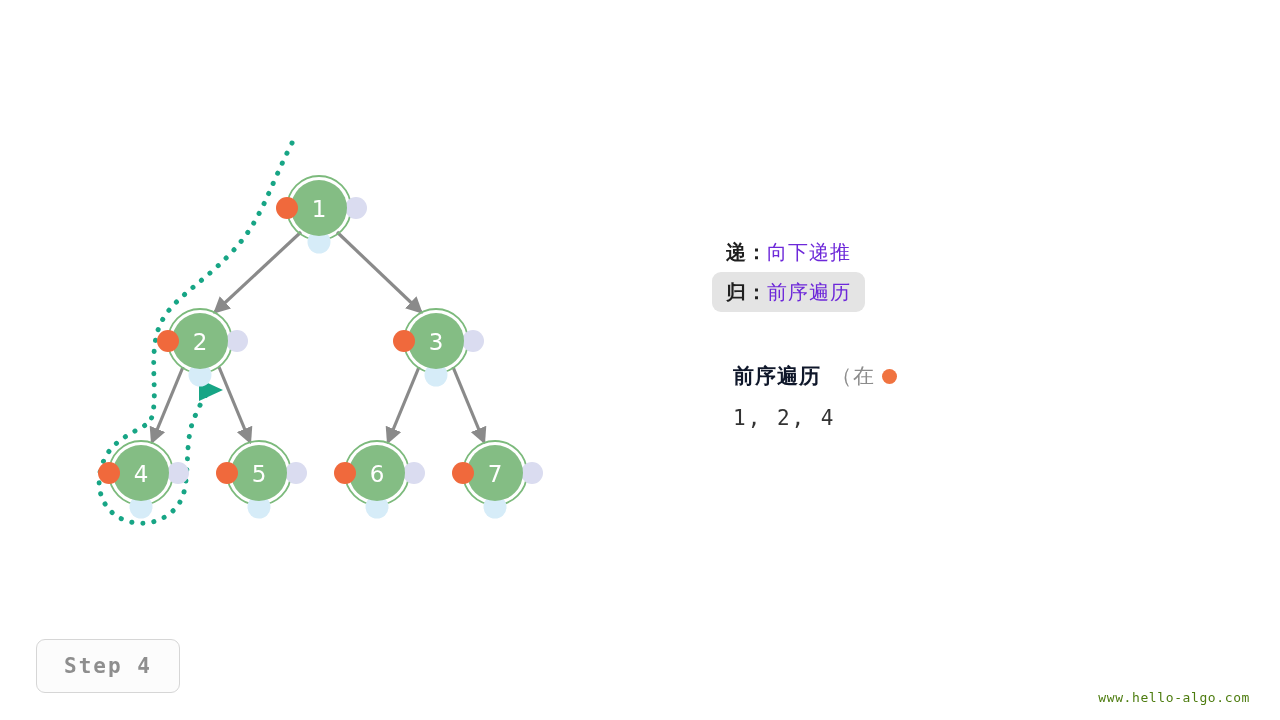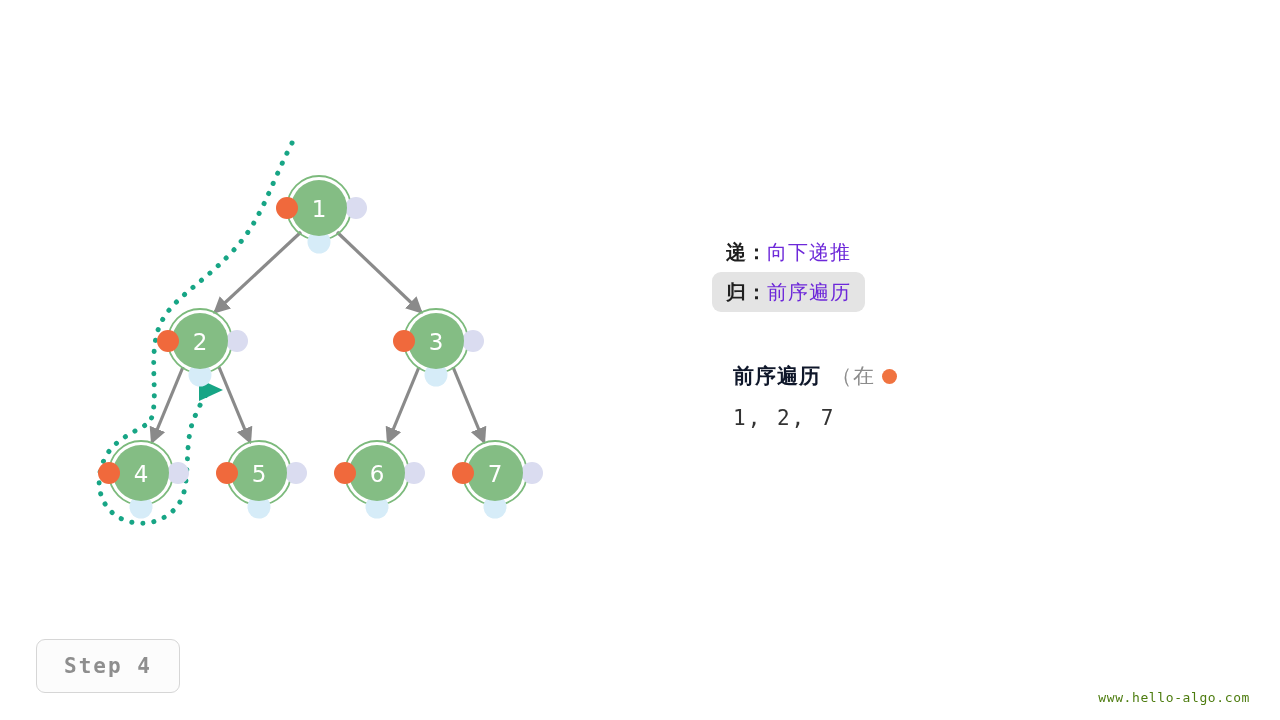--- a/index.html
+++ b/index.html
@@ -250,20 +250,20 @@
   </div>
 
   <div id="order-block">
     <div id="order-title-row">
       <span class="order-title-strong">前序遍历</span>
       <span class="order-title-note">
         <span>（在</span>
         <span class="inline-dot"></span>
       </span>
     </div>
-    <div id="order-values">1, 2, 7</div>
+    <div id="order-values">1, 2, 4</div>
   </div>
 
   <div id="step-badge">Step 4</div>
 
   <div id="watermark">www.hello-algo.com</div>
 
 </div>
 
 </body></html>

